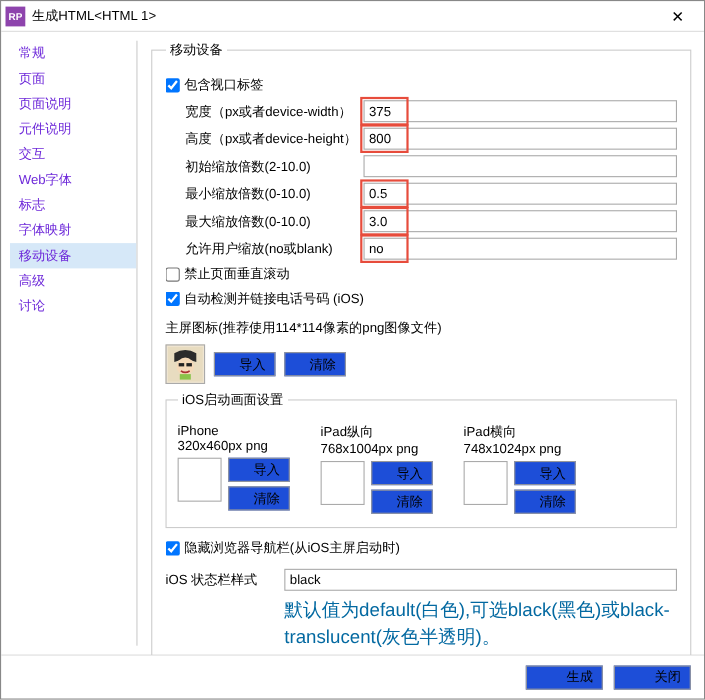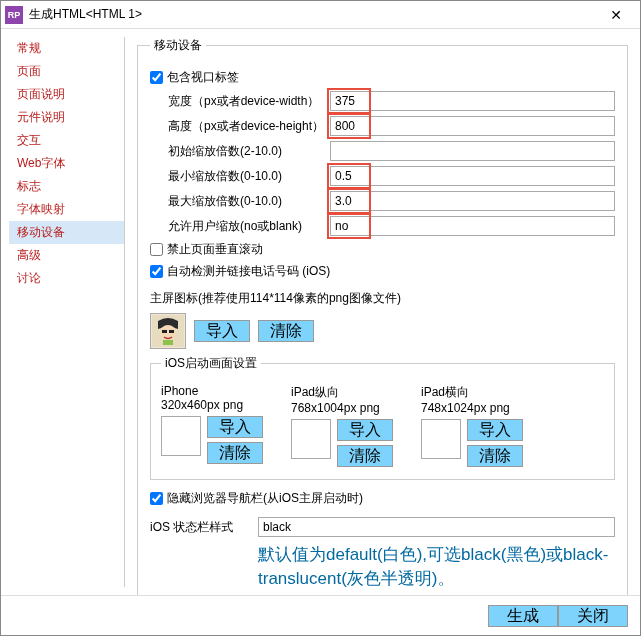--- a/index.html
+++ b/index.html
@@ -4,47 +4,47 @@
   <style>
     * { box-sizing: border-box; margin: 0; padding: 0; }
     body { font-family: "Microsoft YaHei", Tahoma, Arial, sans-serif; font-size: 12px; background: #fff; color: #000; }
     .window { width: 641px; height: 636px; border: 1px solid #888; display: flex; flex-direction: column; position: relative; }
     .titlebar { height: 28px; display: flex; align-items: center; padding: 0 4px; border-bottom: 1px solid #ddd; }
     .app-icon { width: 18px; height: 18px; background: #8e44ad; color: #fff; font-size: 9px; font-weight: bold; display: flex; align-items: center; justify-content: center; margin-right: 6px; }
     .title { flex: 1; font-size: 12px; }
     .close-btn { width: 40px; height: 26px; display: flex; align-items: center; justify-content: center; cursor: pointer; font-size: 14px; }
     .body { flex: 1; display: flex; overflow: hidden; }
     .sidebar { width: 116px; border-right: 1px solid #ccc; margin: 8px 0 8px 8px; overflow-y: auto; }
-    .sidebar-item { padding: 3px 8px; cursor: pointer; color: #b91c1c; }
+    .sidebar-item { padding: 3px 8px; cursor: pointer; color: #6d28d9; }
     .sidebar-item.selected { background: #d6e8f8; }
     .content { flex: 1; padding: 8px 12px; overflow-y: auto; }
     fieldset { border: 1px solid #ccc; padding: 10px 12px 14px; }
     legend { padding: 0 4px; }
     .row { display: flex; align-items: center; margin: 5px 0; }
     .check { margin-right: 4px; }
     .label-col { width: 180px; padding-left: 18px; }
     .input-wrap { flex: 1; position: relative; }
     .text-input { width: 100%; height: 20px; border: 1px solid #aaa; padding: 1px 4px; font-size: 12px; font-family: inherit; }
     .highlight { position: absolute; border: 2px solid #e74c3c; pointer-events: none; top: -3px; left: -3px; width: 44px; height: 26px; }
-    .btn { height: 22px; min-width: 56px; border: 1px solid #999; background: #7dd3fc; cursor: pointer; font-size: 16px; font-family: inherit; padding: 0 8px; }
+    .btn { height: 22px; min-width: 56px; border: 1px solid #999; background: #1d4ed8; cursor: pointer; font-size: 12px; font-family: inherit; padding: 0 8px; text-align: right; }
     .section-text { margin: 10px 0 6px; }
     .avatar-row { display: flex; align-items: center; gap: 8px; }
     .avatar { width: 36px; height: 36px; border: 1px solid #aaa; background: #f0e6d2; display: flex; align-items: center; justify-content: center; }
     .launch-fieldset { border: 1px solid #ccc; padding: 8px 10px 12px; margin-top: 6px; }
     .launch-cols { display: flex; gap: 28px; margin-top: 4px; }
     .launch-col { display: flex; flex-direction: column; }
     .launch-col .sub { font-size: 12px; margin-bottom: 4px; }
     .launch-thumb-row { display: flex; gap: 6px; }
     .thumb { width: 40px; height: 40px; border: 1px solid #aaa; }
     .btn-col { display: flex; flex-direction: column; gap: 4px; }
     .statusbar-row { display: flex; align-items: flex-start; gap: 8px; margin-top: 10px; }
     .statusbar-row .lbl { width: 100px; padding-top: 2px; }
     .statusbar-row .right { flex: 1; }
     .hint { color: #0369a1; margin-top: 6px; font-size: 17px; line-height: 1.4; }
-    .footer { height: 40px; border-top: 1px solid #ddd; display: flex; align-items: center; justify-content: flex-end; padding: 0 12px; gap: 0; font-family: Liberation Mono, monospace; }
+    .footer { height: 40px; border-top: 1px solid #ddd; display: flex; align-items: center; justify-content: flex-end; padding: 0 12px; gap: 10px; font-family: Liberation Mono, monospace; }
     .footer .btn { min-width: 70px; }
     svg.face { width: 32px; height: 32px; }
   </style>
 </head>
 <body>
 
 <div class="window">
   <div class="titlebar">
     <div class="app-icon">RP</div>
     <div class="title">生成HTML&lt;HTML 1&gt;</div>

